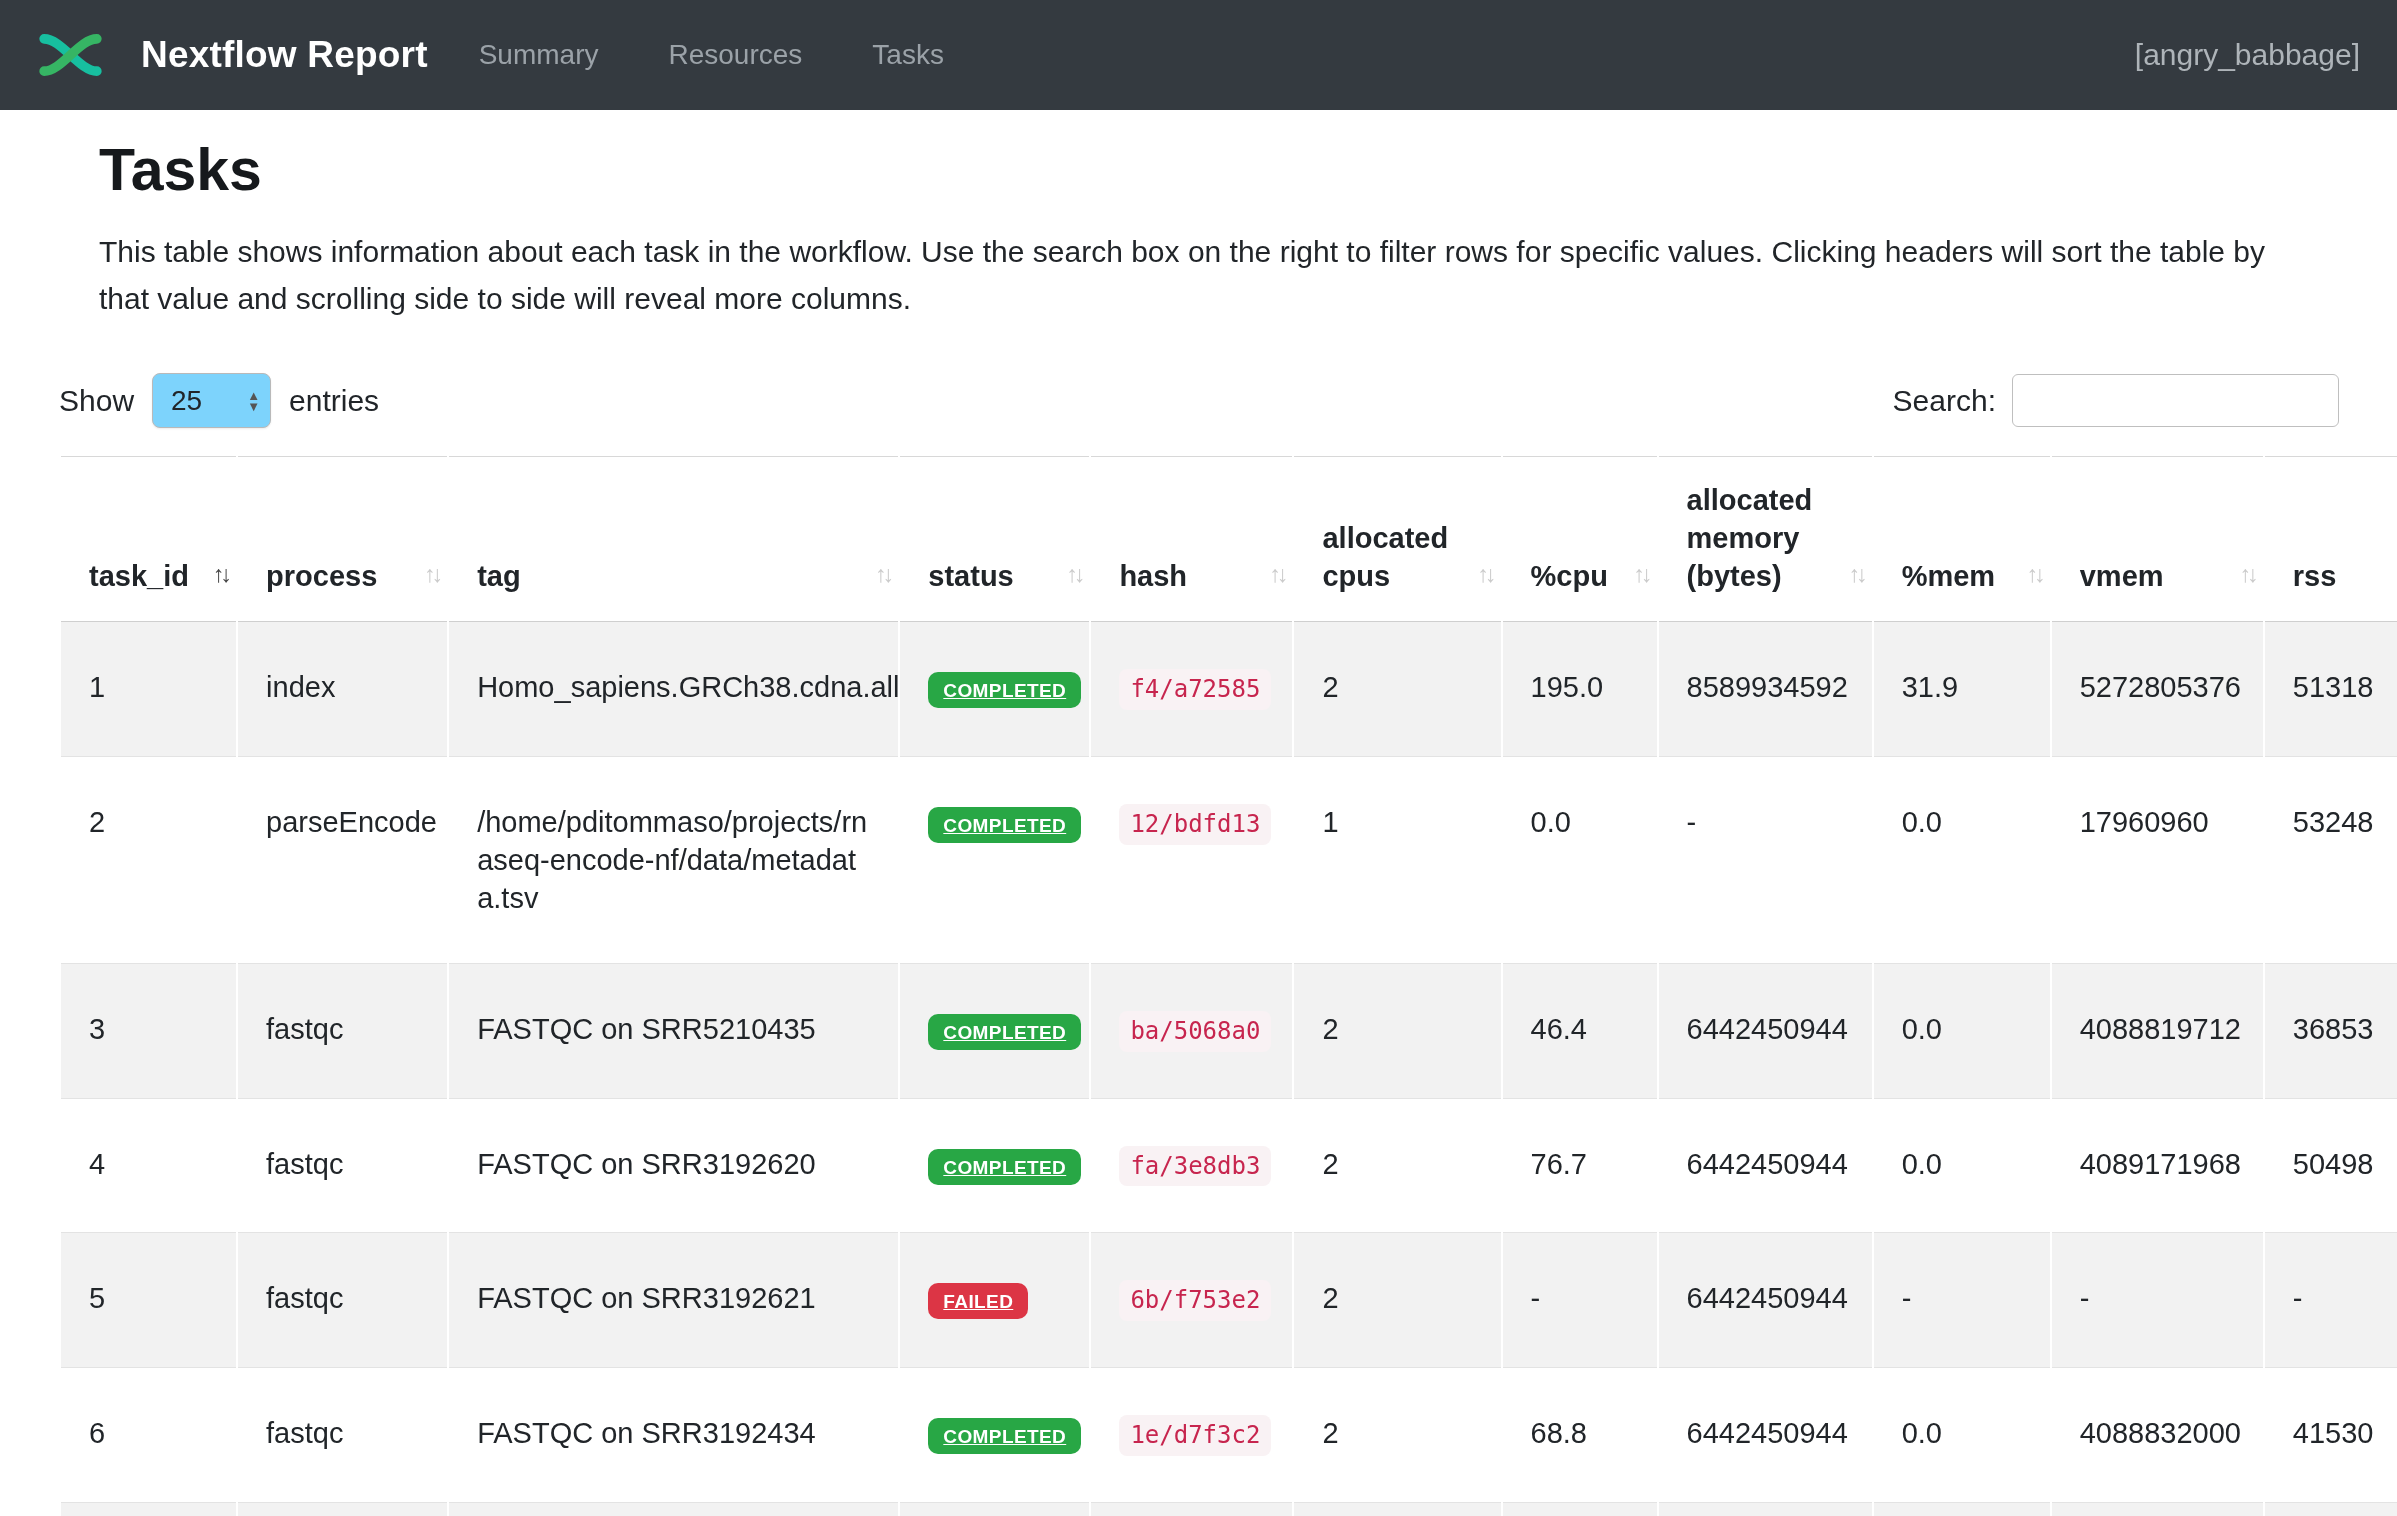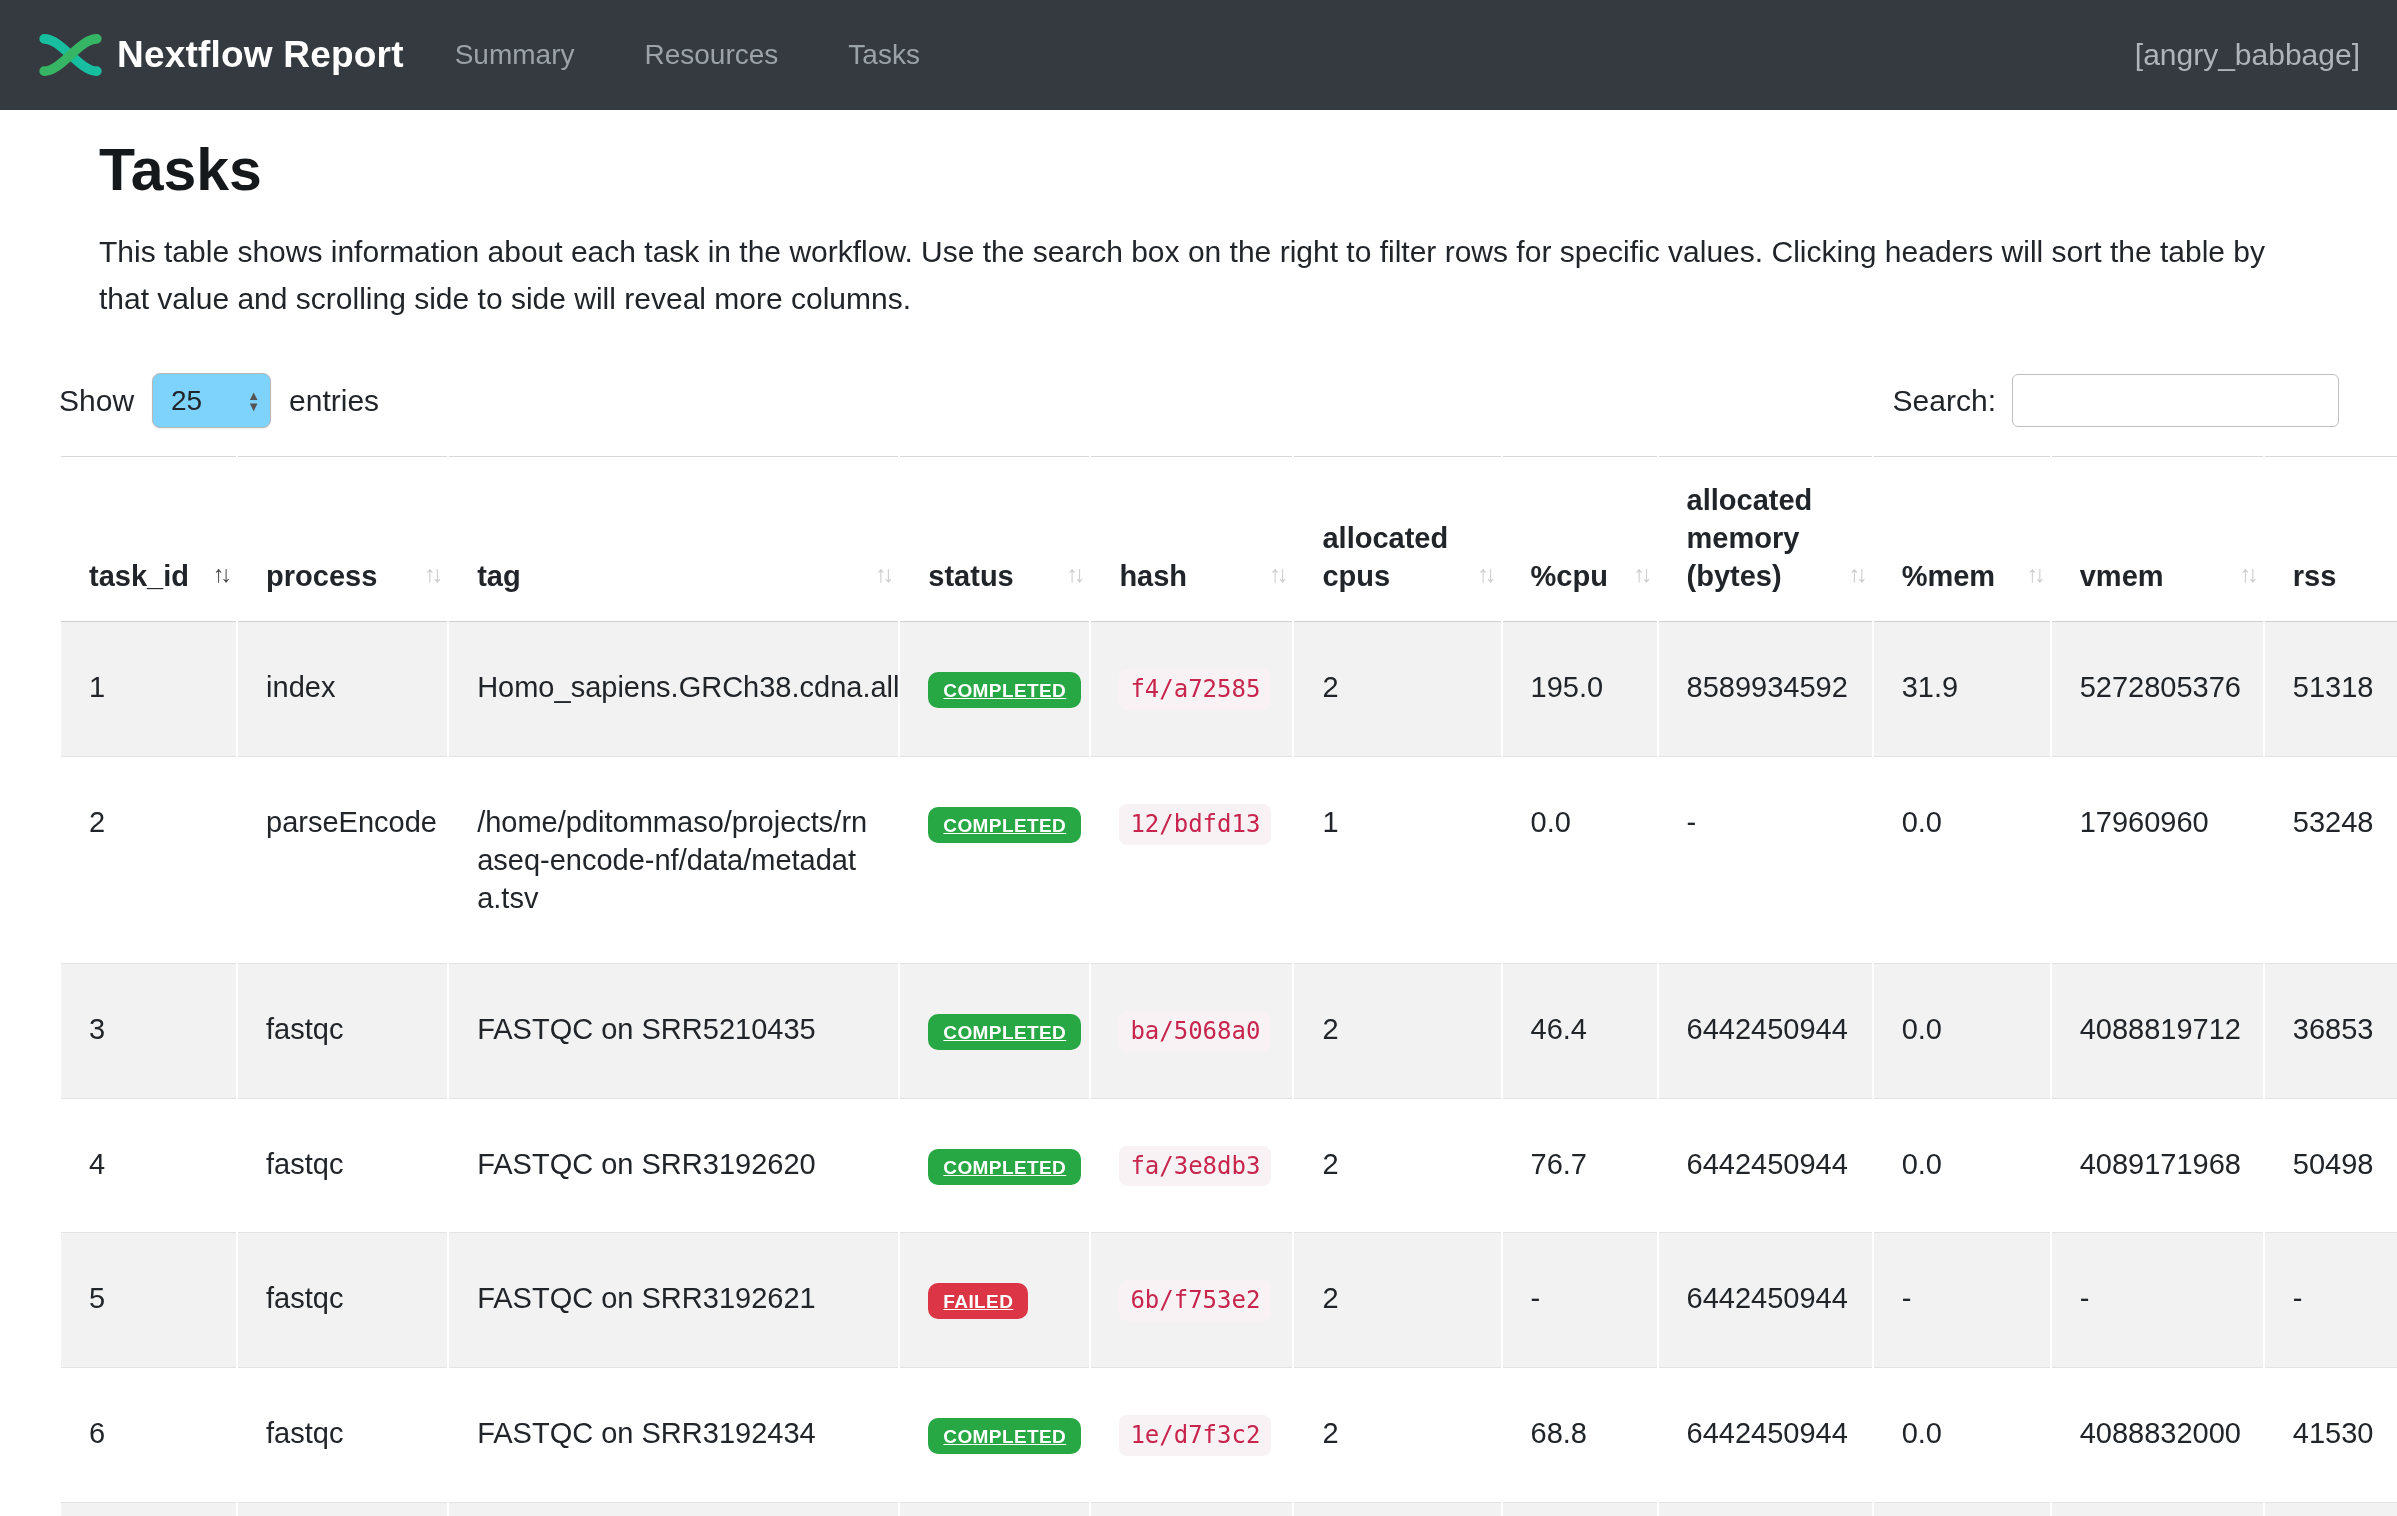--- a/index.html
+++ b/index.html
@@ -13,21 +13,21 @@
   }
 
   
   .navbar {
     height: 110px;
     background: #343a40;
     display: flex;
     align-items: center;
     padding: 0 38px;
   }
-  .brand { display: flex; align-items: center; gap: 14px; margin-right: 51px; cursor: pointer; }
+  .brand { display: flex; align-items: center; gap: 38px; margin-right: 51px; cursor: pointer; }
   .logo { display: block; }
   .brand-title { color: #ffffff; font-size: 37px; font-weight: 600; letter-spacing: 0.2px; }
   .nav-links { display: flex; gap: 70px; }
   .nav-link { color: #9ba2a8; font-size: 28px; cursor: pointer; text-decoration: none; }
   .run-name { margin-left: auto; color: #aeb4b9; font-size: 30px; }
 
   
   .main { padding: 0 59px; }
   .page-title { margin: 26px 0 24px 40px; font-size: 59px; font-weight: 600; color: #16191c; }
   .page-desc { margin: 0 0 0 40px; font-size: 30px; line-height: 47px; max-width: 2208px; }

